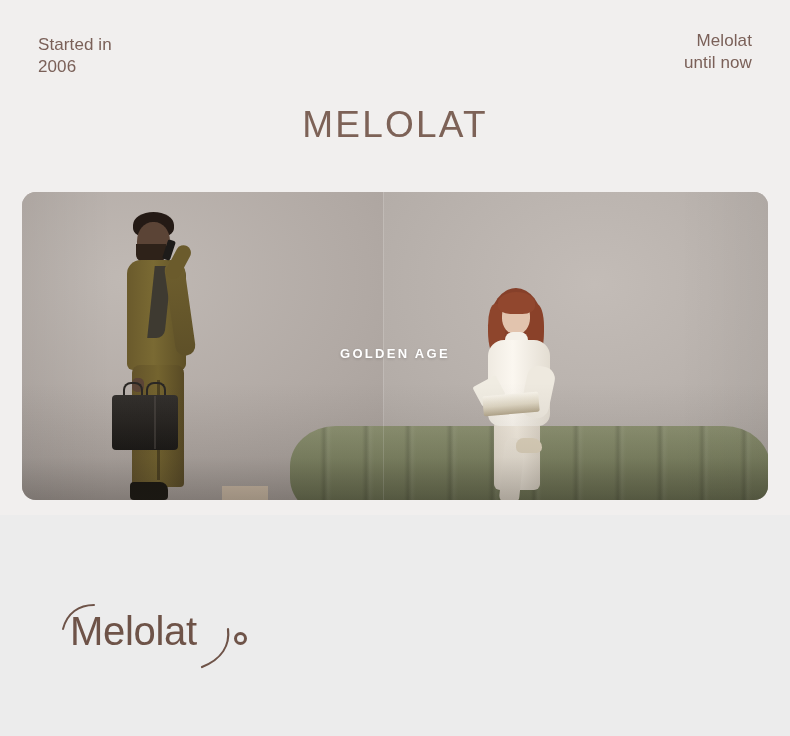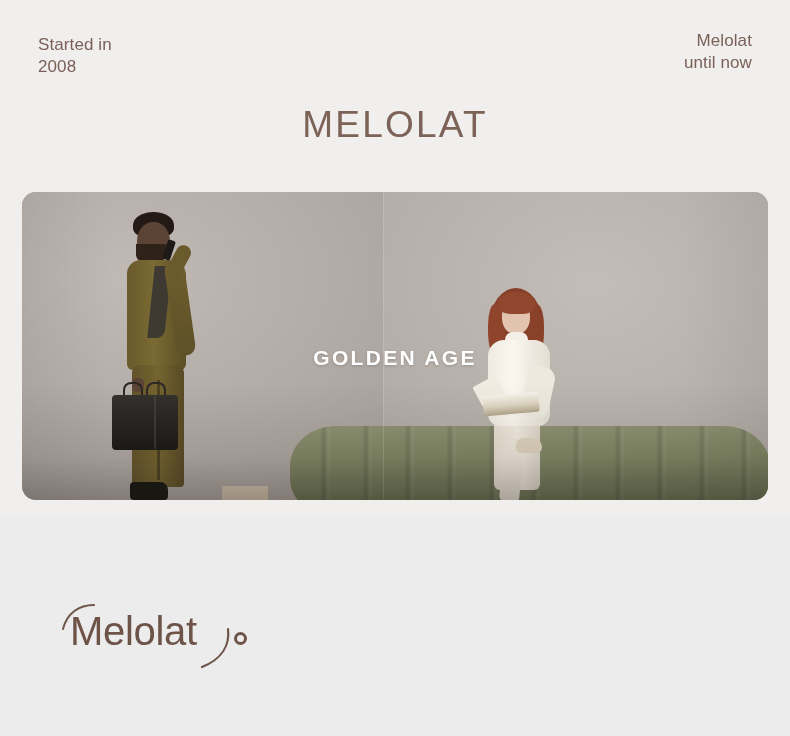--- a/index.html
+++ b/index.html
@@ -406,21 +406,21 @@
 
   
   .overlay-text {
     position: absolute;
     z-index: 7;
     left: 0;
     top: 154px;
     width: 746px;
     text-align: center;
     color: #ffffff;
-    font-size: 21px;
+    font-size: 13px;
     font-weight: bold;
     letter-spacing: 2.3px;
     text-shadow: 0 1px 3px rgba(0,0,0,0.18);
   }
 
   
   .bottom-band {
     position: absolute;
     left: 0;
     top: 515px;
@@ -484,21 +484,21 @@
   }
 </style>
 </head>
 <body>
 
 <div class="page">
 
   <div class="caption-row">
     <div class="caption caption-left">
       <div>Started in</div>
-      <div>2008</div>
+      <div>2006</div>
     </div>
     <div class="caption caption-right">
       <div>Melolat</div>
       <div>until now</div>
     </div>
   </div>
 
   <div class="brand-title">MELOLAT</div>
 
   <div class="hero">

